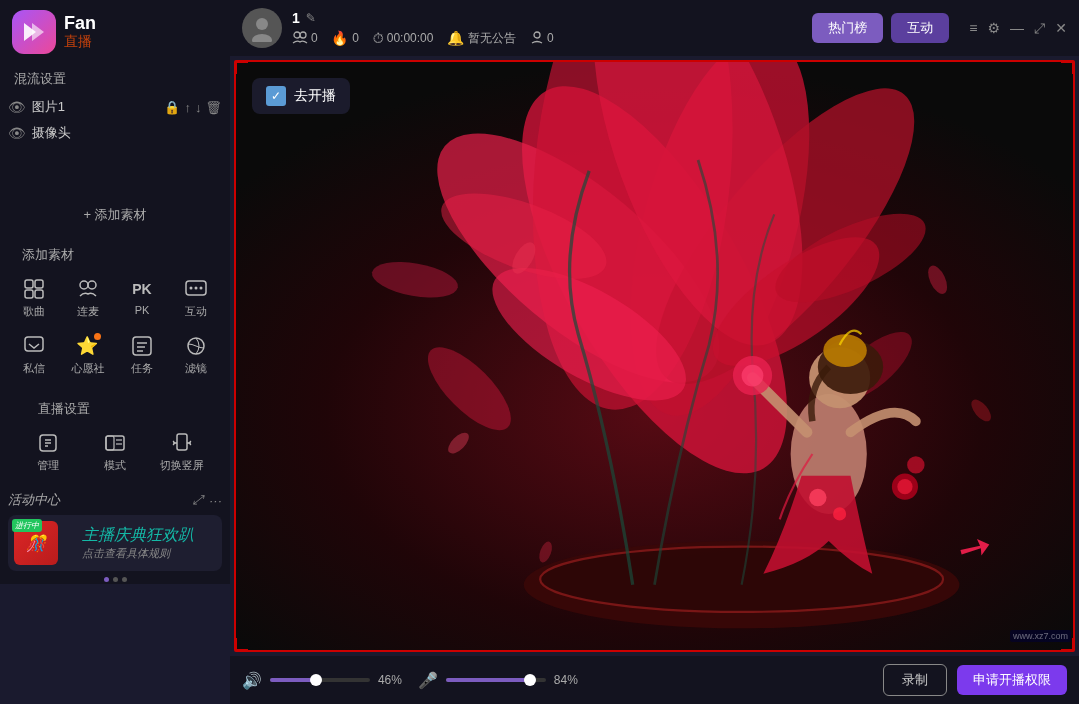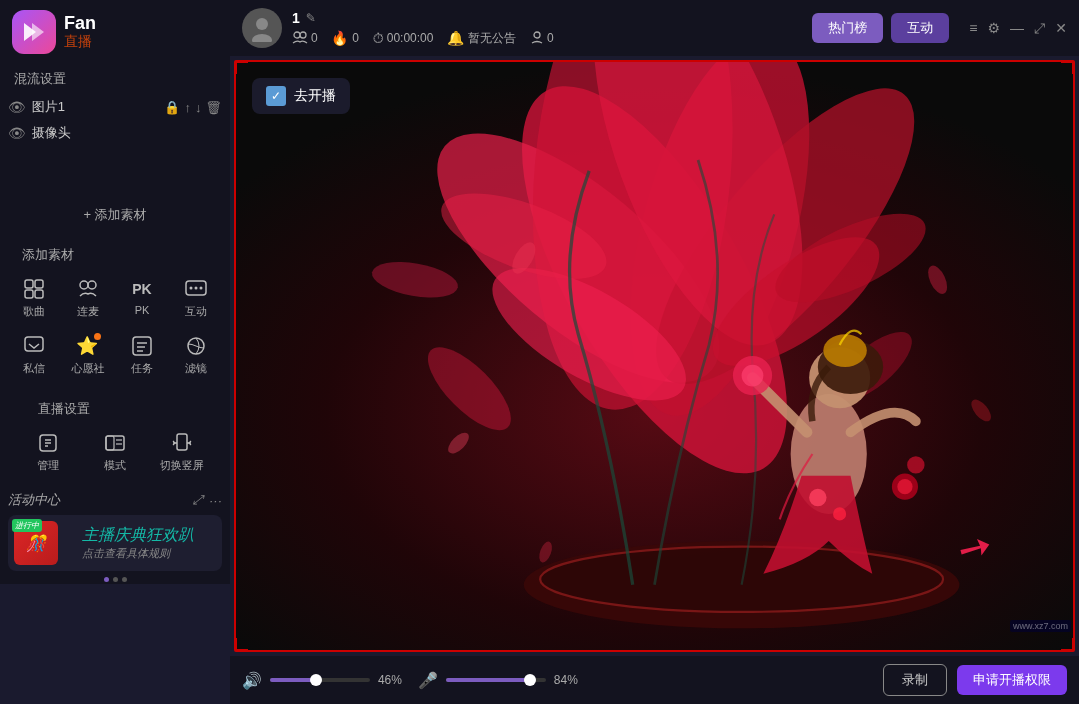--- a/index.html
+++ b/index.html
@@ -495,21 +495,21 @@
       color: #fff;
       border: none;
       padding: 6px 16px;
       border-radius: 6px;
       font-size: 13px;
       cursor: pointer;
     }
 
     .watermark {
       position: absolute;
-      bottom: 18px;
+      bottom: 8px;
       right: 2px;
       font-size: 9px;
       color: rgba(255,255,255,0.4);
       background: rgba(0,0,50,0.6);
       padding: 1px 3px;
       border-radius: 2px;
     }
 
     
     .preview-svg {

